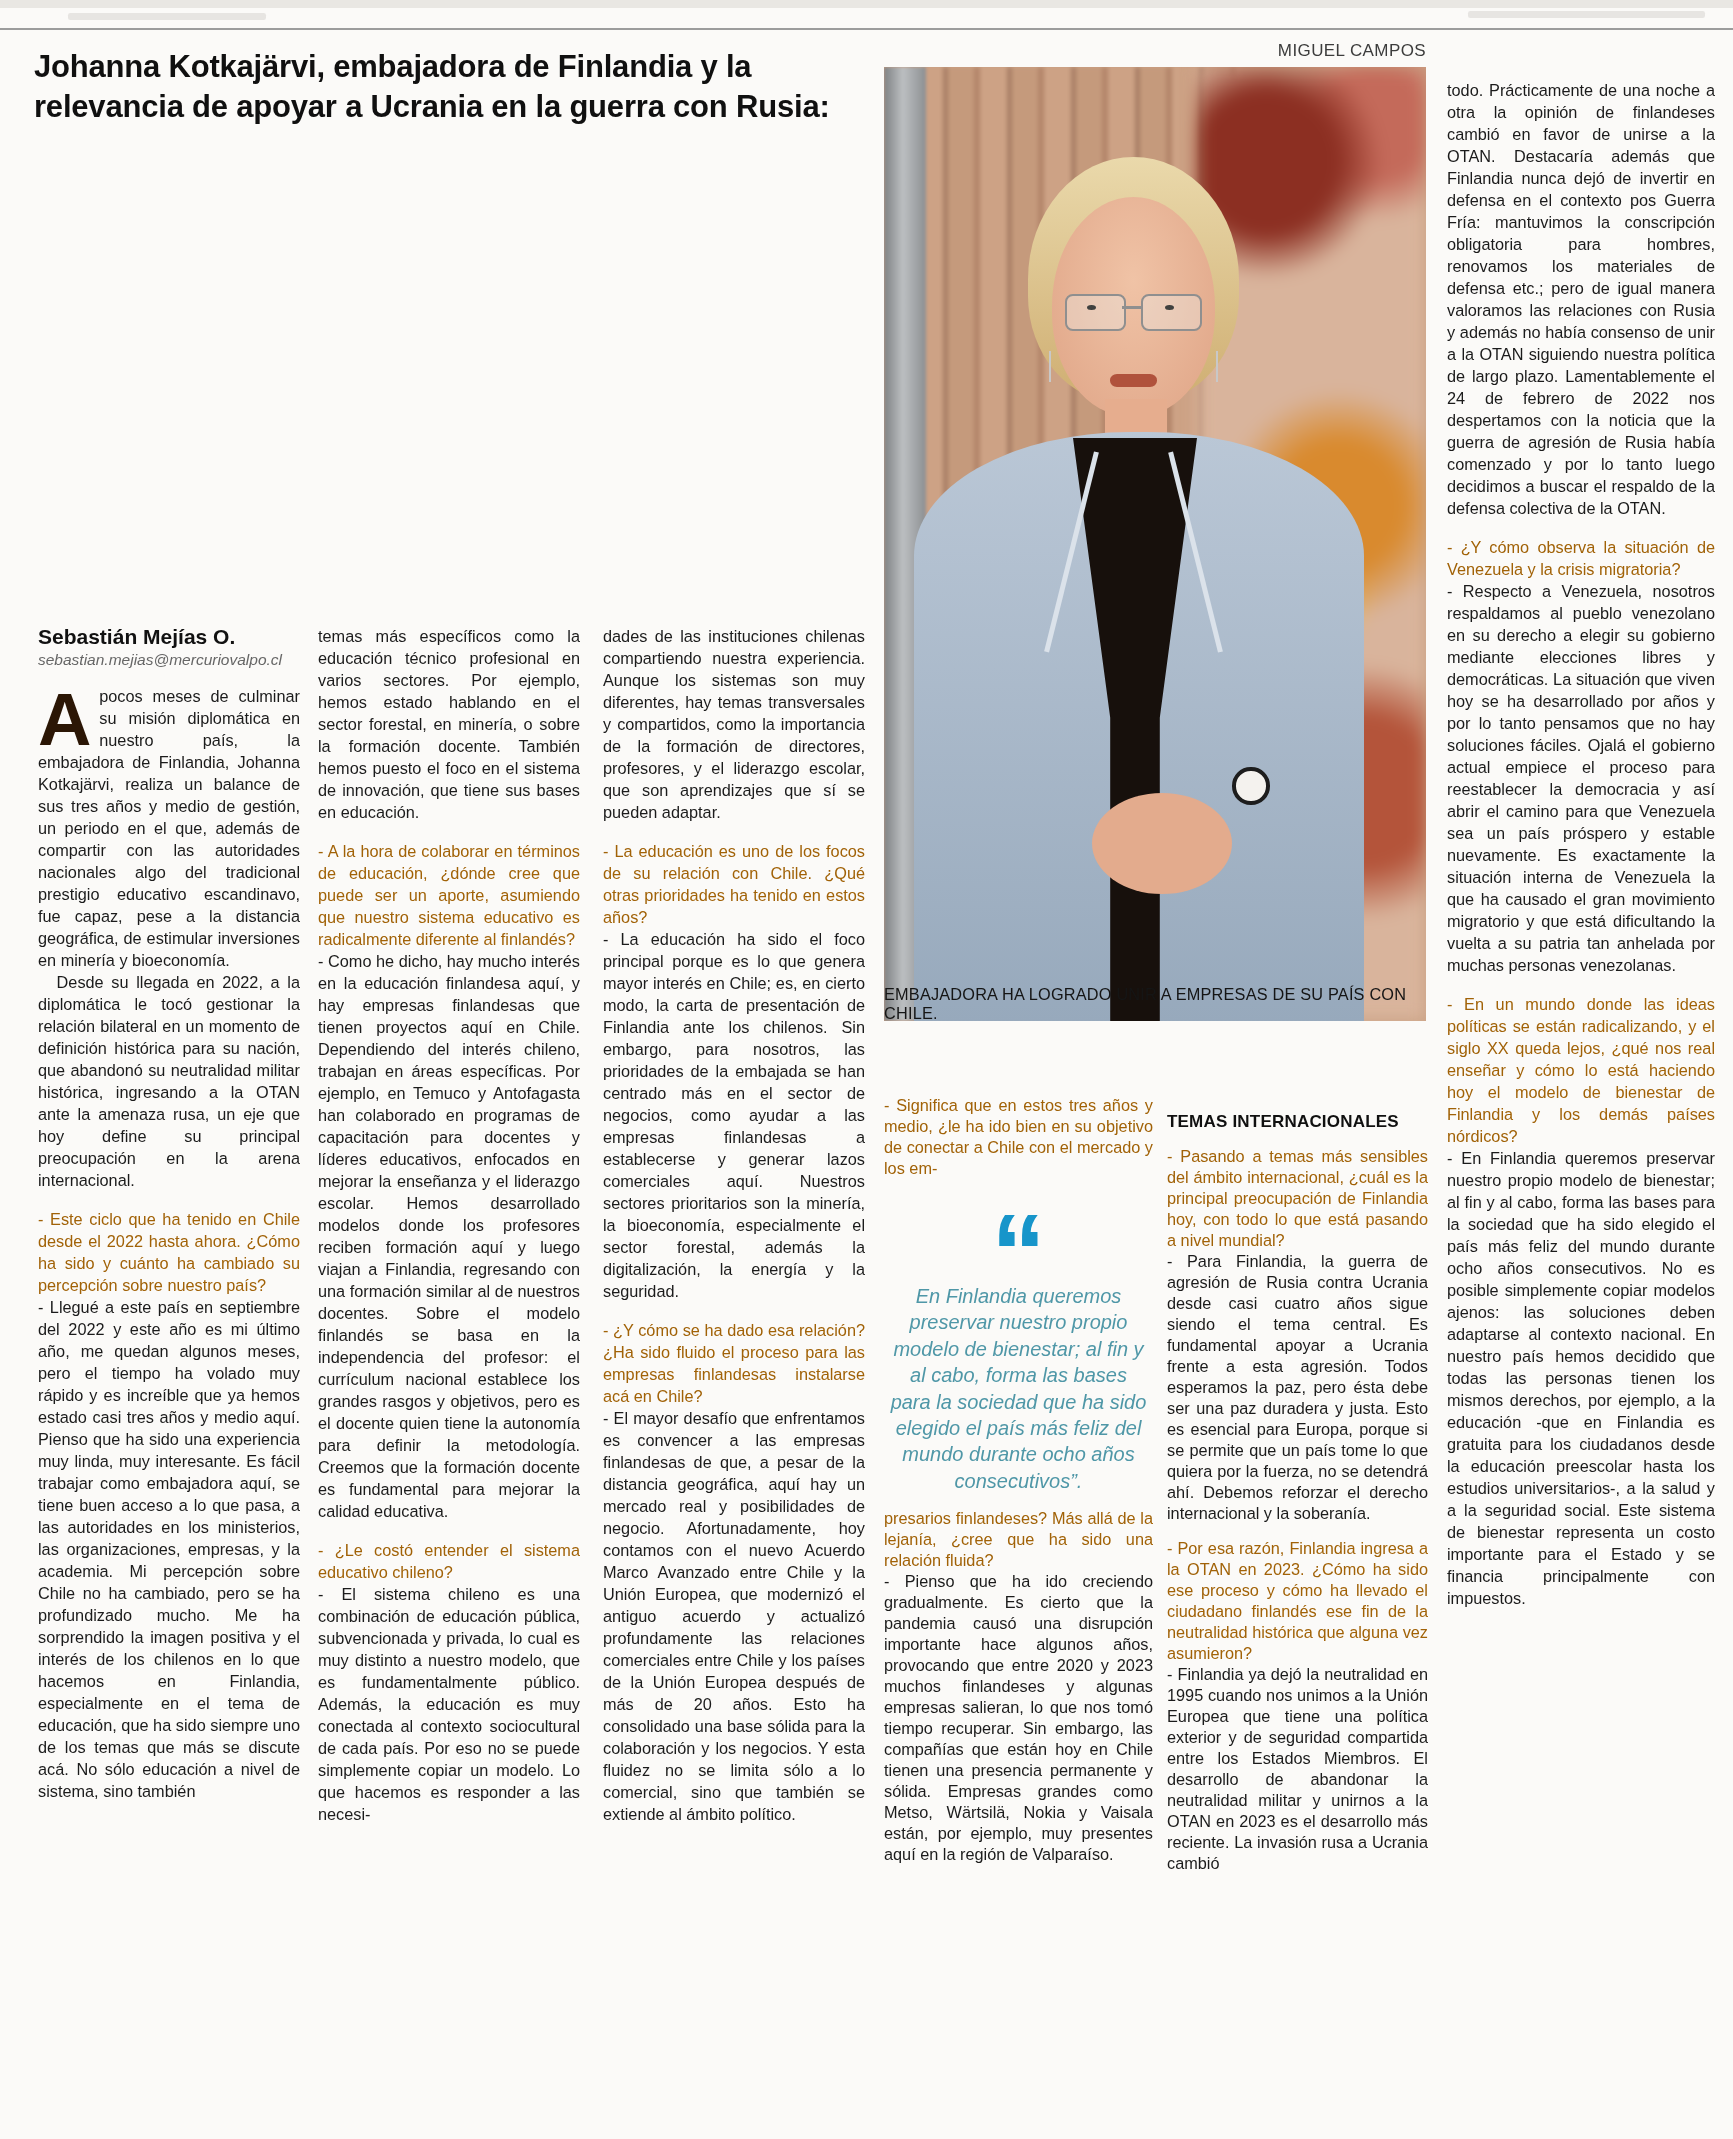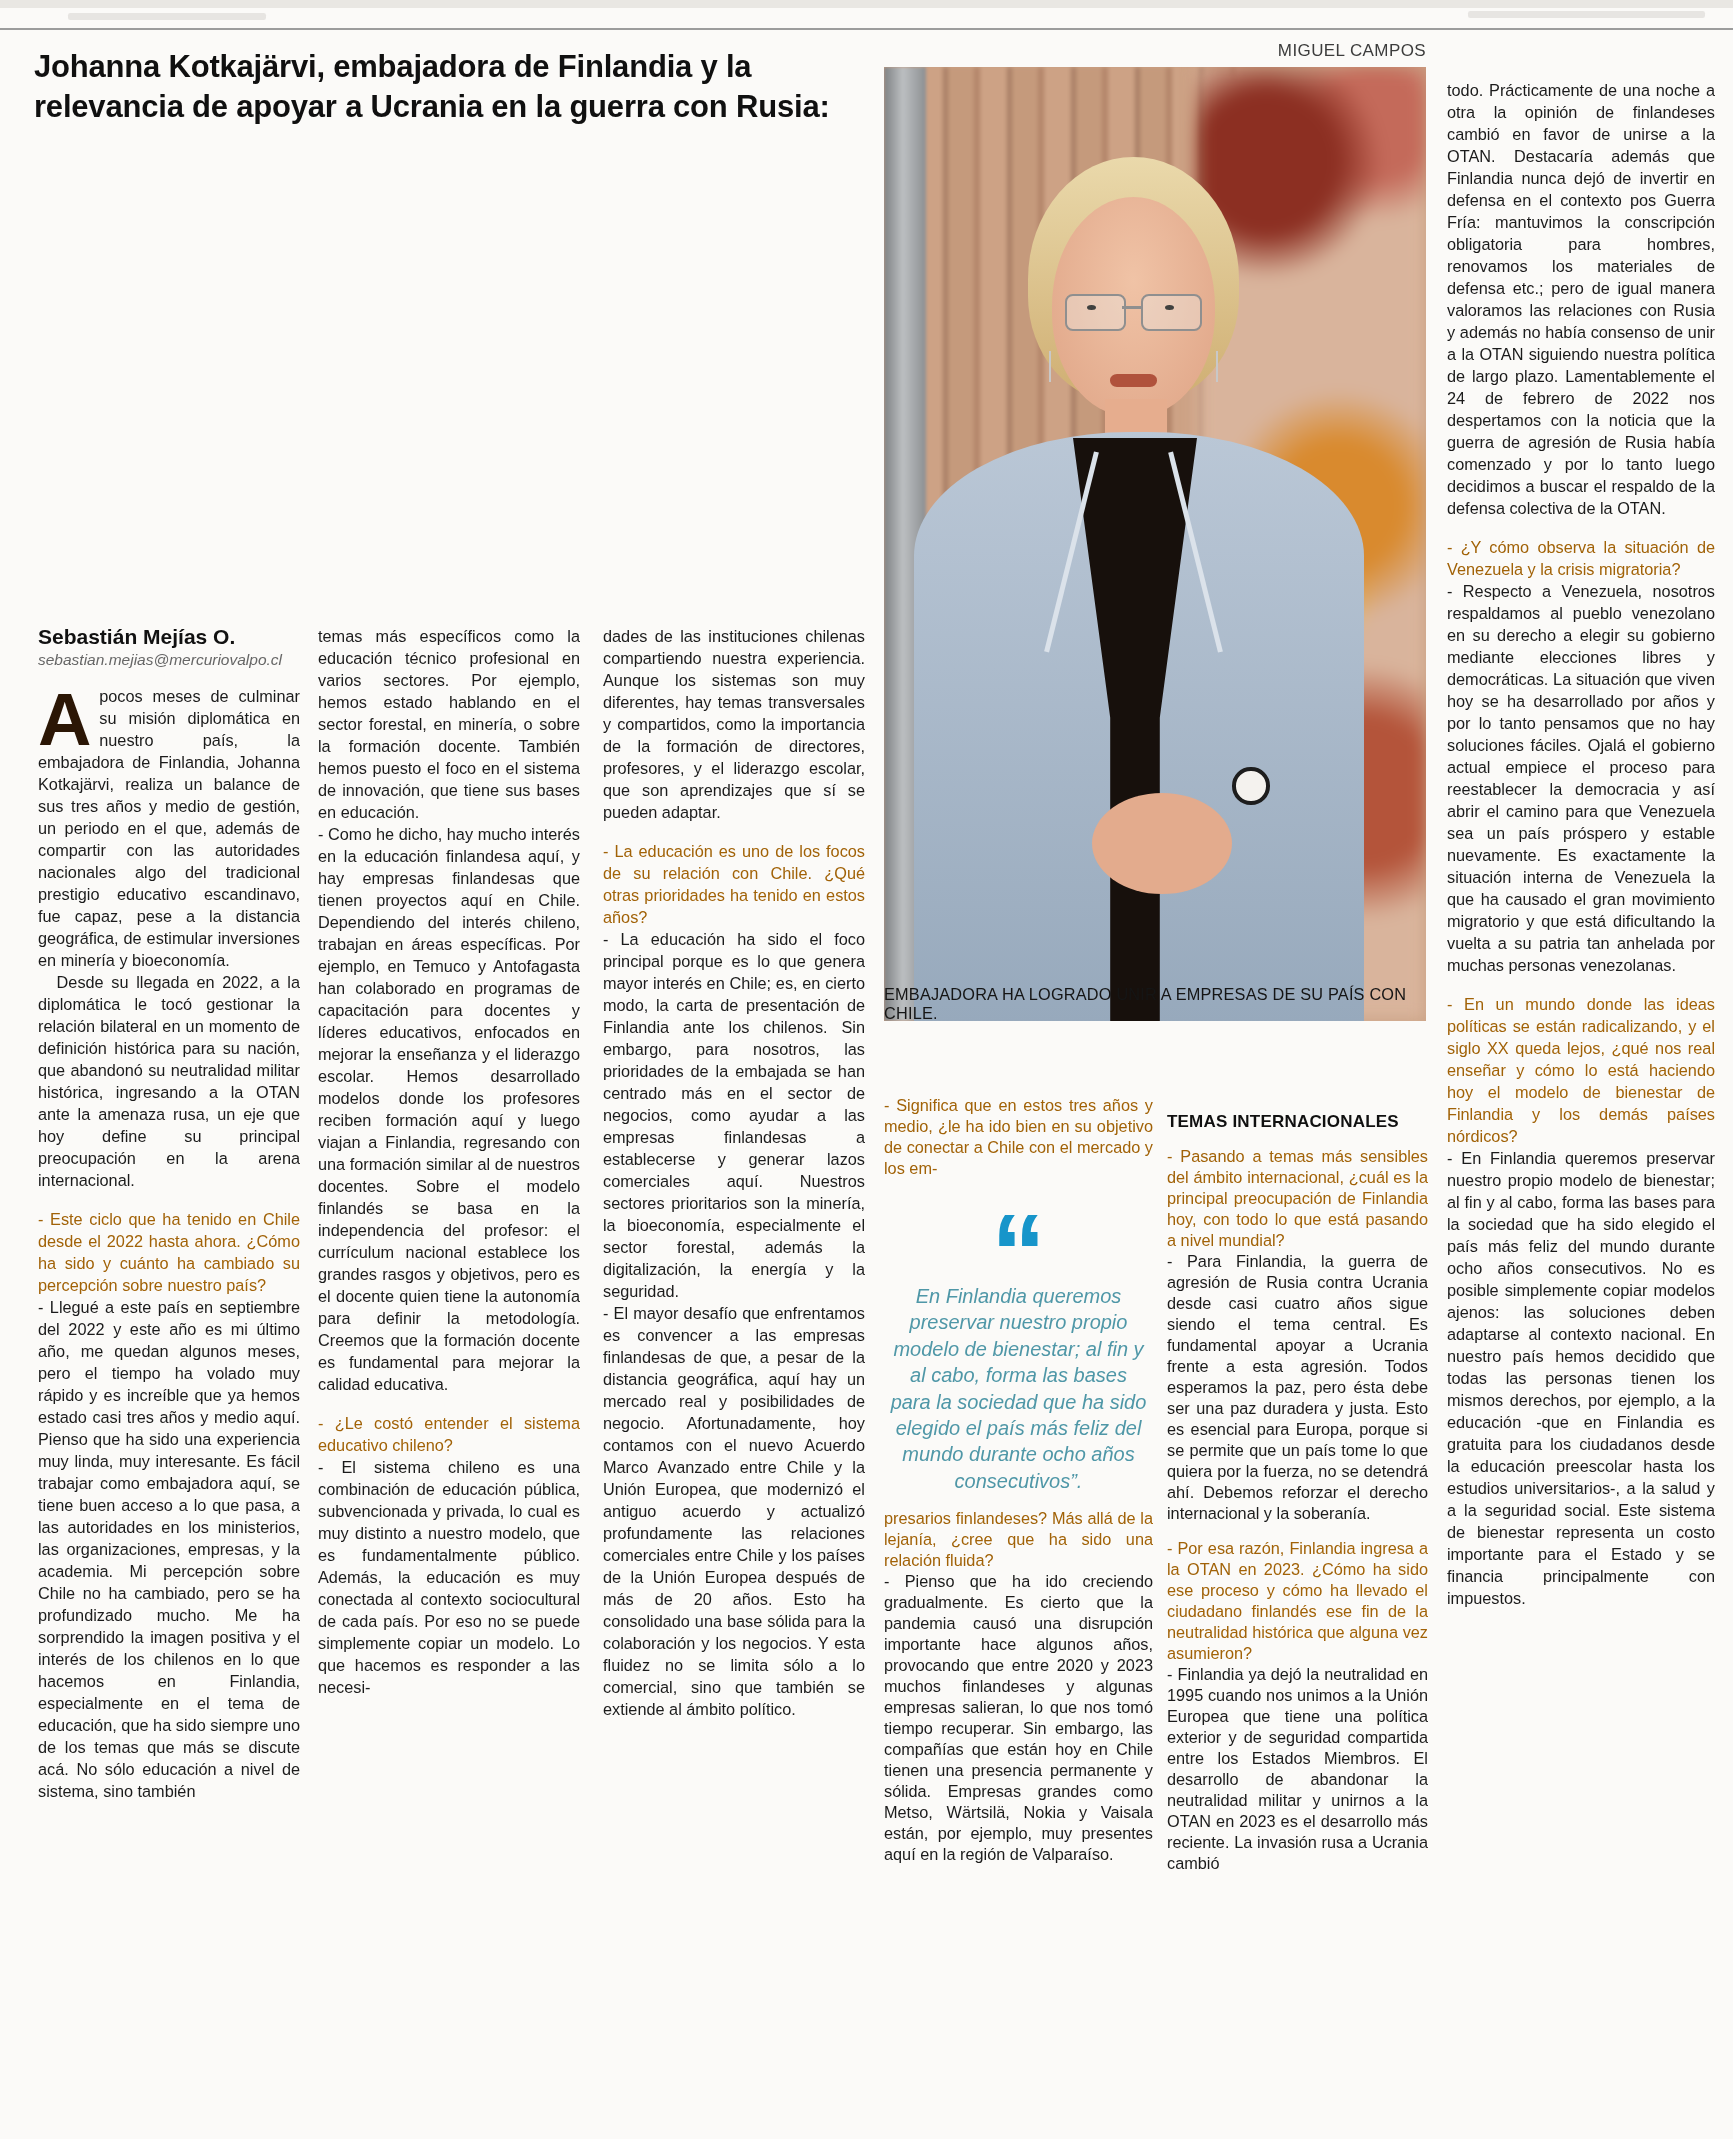--- a/index.html
+++ b/index.html
@@ -127,29 +127,31 @@
     <p class="byl-name">Sebastián Mejías O.</p>
     <p class="byl-mail">sebastian.mejias@mercuriovalpo.cl</p>
     <p class="bt"><span class="dropcap">A</span><span>pocos meses de culminar su misión diplomática en nuestro país, la embajadora de Finlandia, Johanna Kotkajärvi, realiza un balance de sus tres años y medio de gestión, un periodo en el que, además de compartir con las autoridades nacionales algo del tradicional prestigio educativo escandinavo, fue capaz, pese a la distancia geográfica, de estimular inversiones en minería y bioeconomía.</span></p>
     <p class="bt indent">Desde su llegada en 2022, a la diplomática le tocó gestionar la relación bilateral en un momento de definición histórica para su nación, que abandonó su neutralidad militar histórica, ingresando a la OTAN ante la amenaza rusa, un eje que hoy define su principal preocupación en la arena internacional.</p>
     <p class="bt q">- Este ciclo que ha tenido en Chile desde el 2022 hasta ahora. ¿Cómo ha sido y cuánto ha cambiado su percepción sobre nuestro país?</p>
     <p class="bt">- Llegué a este país en septiembre del 2022 y este año es mi último año, me quedan algunos meses, pero el tiempo ha volado muy rápido y es increíble que ya hemos estado casi tres años y medio aquí. Pienso que ha sido una experiencia muy linda, muy interesante. Es fácil trabajar como embajadora aquí, se tiene buen acceso a lo que pasa, a las autoridades en los ministerios, las organizaciones, empresas, y la academia. Mi percepción sobre Chile no ha cambiado, pero se ha profundizado mucho. Me ha sorprendido la imagen positiva y el interés de los chilenos en lo que hacemos en Finlandia, especialmente en el tema de educación, que ha sido siempre uno de los temas que más se discute acá. No sólo educación a nivel de sistema, sino también</p>
   </div>
 
   <div class="col c2">
     <p class="bt">temas más específicos como la educación técnico profesional en varios sectores. Por ejemplo, hemos estado hablando en el sector forestal, en minería, o sobre la formación docente. También hemos puesto el foco en el sistema de innovación, que tiene sus bases en educación.</p>
+    <p class="bt q">- A la hora de colaborar en términos de educación, ¿dónde cree que puede ser un aporte, asumiendo que nuestro sistema educativo es radicalmente diferente al finlandés?</p>
     <p class="bt">- Como he dicho, hay mucho interés en la educación finlandesa aquí, y hay empresas finlandesas que tienen proyectos aquí en Chile. Dependiendo del interés chileno, trabajan en áreas específicas. Por ejemplo, en Temuco y Antofagasta han colaborado en programas de capacitación para docentes y líderes educativos, enfocados en mejorar la enseñanza y el liderazgo escolar. Hemos desarrollado modelos donde los profesores reciben formación aquí y luego viajan a Finlandia, regresando con una formación similar al de nuestros docentes. Sobre el modelo finlandés se basa en la independencia del profesor: el currículum nacional establece los grandes rasgos y objetivos, pero es el docente quien tiene la autonomía para definir la metodología. Creemos que la formación docente es fundamental para mejorar la calidad educativa.</p>
     <p class="bt q">- ¿Le costó entender el sistema educativo chileno?</p>
     <p class="bt">- El sistema chileno es una combinación de educación pública, subvencionada y privada, lo cual es muy distinto a nuestro modelo, que es fundamentalmente público. Además, la educación es muy conectada al contexto sociocultural de cada país. Por eso no se puede simplemente copiar un modelo. Lo que hacemos es responder a las necesi-</p>
   </div>
 
   <div class="col c3">
     <p class="bt">dades de las instituciones chilenas compartiendo nuestra experiencia. Aunque los sistemas son muy diferentes, hay temas transversales y compartidos, como la importancia de la formación de directores, profesores, y el liderazgo escolar, que son aprendizajes que sí se pueden adaptar.</p>
     <p class="bt q">- La educación es uno de los focos de su relación con Chile. ¿Qué otras prioridades ha tenido en estos años?</p>
     <p class="bt">- La educación ha sido el foco principal porque es lo que genera mayor interés en Chile; es, en cierto modo, la carta de presentación de Finlandia ante los chilenos. Sin embargo, para nosotros, las prioridades de la embajada se han centrado más en el sector de negocios, como ayudar a las empresas finlandesas a establecerse y generar lazos comerciales aquí. Nuestros sectores prioritarios son la minería, la bioeconomía, especialmente el sector forestal, además la digitalización, la energía y la seguridad.</p>
+    <p class="bt q">- ¿Y cómo se ha dado esa relación? ¿Ha sido fluido el proceso para las empresas finlandesas instalarse acá en Chile?</p>
     <p class="bt">- El mayor desafío que enfrentamos es convencer a las empresas finlandesas de que, a pesar de la distancia geográfica, aquí hay un mercado real y posibilidades de negocio. Afortunadamente, hoy contamos con el nuevo Acuerdo Marco Avanzado entre Chile y la Unión Europea, que modernizó el antiguo acuerdo y actualizó profundamente las relaciones comerciales entre Chile y los países de la Unión Europea después de más de 20 años. Esto ha consolidado una base sólida para la colaboración y los negocios. Y esta fluidez no se limita sólo a lo comercial, sino que también se extiende al ámbito político.</p>
   </div>
 
   <div class="col c4 tight">
     <p class="bt q first">- Significa que en estos tres años y medio, ¿le ha ido bien en su objetivo de conectar a Chile con el mercado y los em-</p>
     <div class="pullquote">
       <span class="pq-mark">“</span>
       <div class="pq-text">En Finlandia queremos preservar nuestro propio modelo de bienestar; al fin y al cabo, forma las bases para la sociedad que ha sido elegido el país más feliz del mundo durante ocho años consecutivos”.</div>
     </div>
     <p class="bt q first">presarios finlandeses? Más allá de la lejanía, ¿cree que ha sido una relación fluida?</p>

